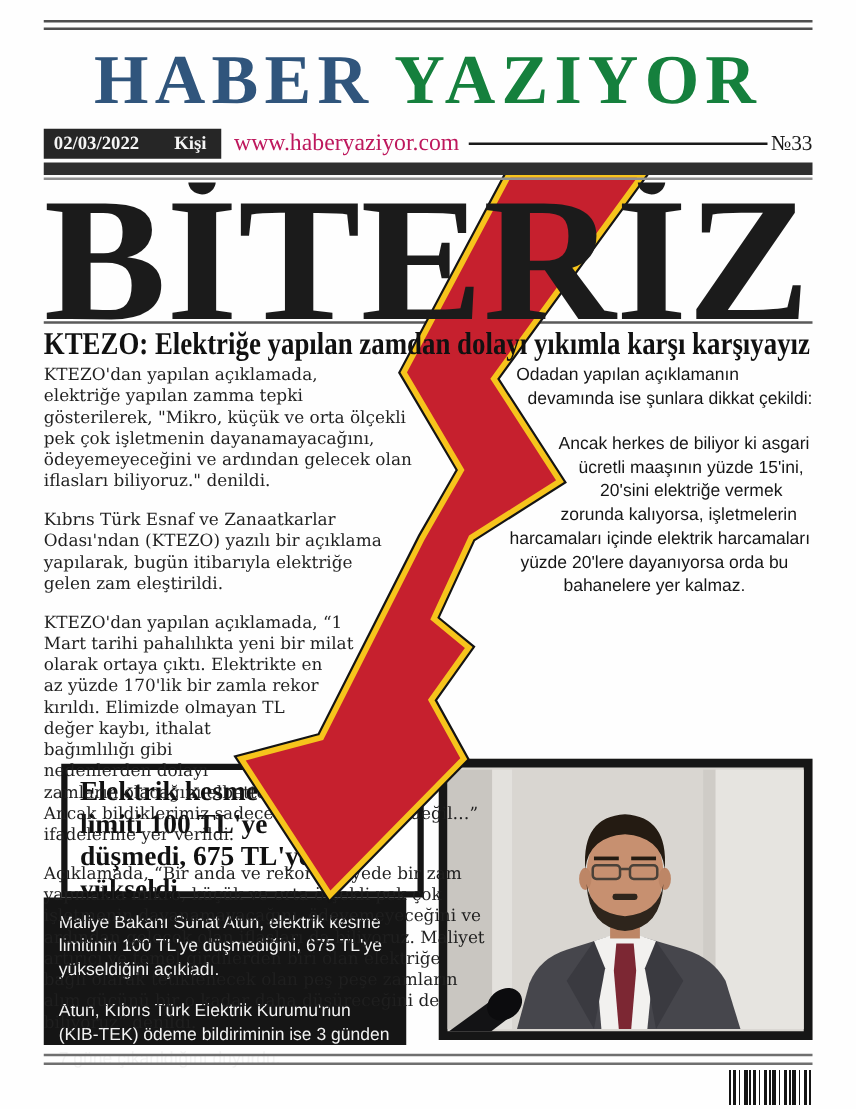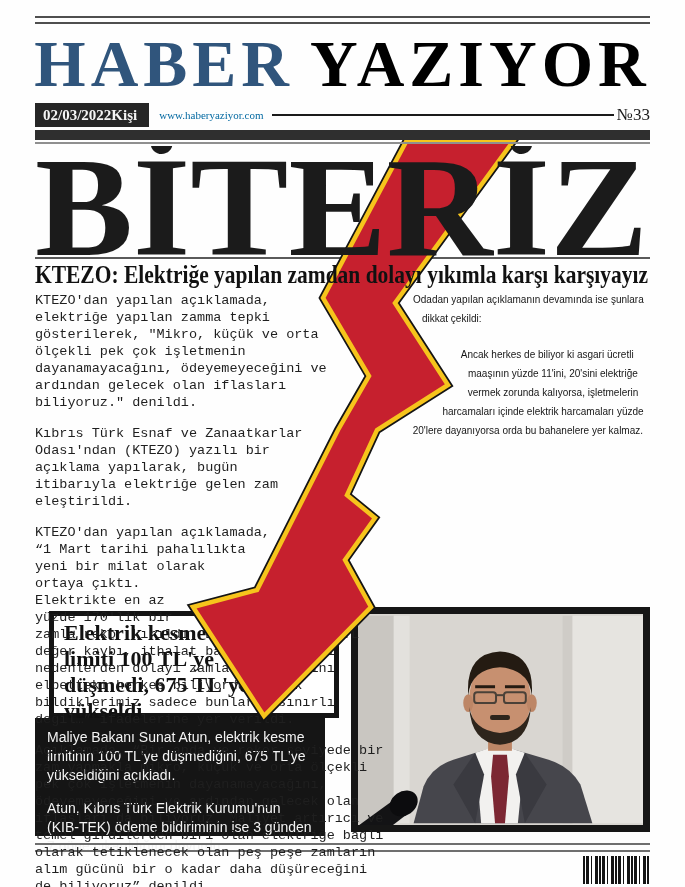--- a/index.html
+++ b/index.html
@@ -4,50 +4,50 @@
 <style>
   html,body{margin:0;padding:0;background:#ffffff;}
   .page{position:relative;width:685px;height:887px;background:#fefefe;overflow:hidden;
         font-family:"Liberation Serif","DejaVu Serif",serif;}
 
   
   .top-rule{position:absolute;left:35px;top:16px;width:615px;height:4px;
             border-top:2px solid #4f4f4f;border-bottom:2px solid #4f4f4f;}
   .masthead{position:absolute;left:0;top:26px;width:685px;height:76px;
             display:flex;align-items:center;justify-content:center;gap:16px;
-            font-weight:bold;font-size:66px;letter-spacing:5px;line-height:76px;}
+            font-weight:bold;font-size:56px;letter-spacing:5px;line-height:76px;}
   .masthead .part1{color:#30557C;}
-  .masthead .part2{color:#000000;}
+  .masthead .part2{color:#15803d;}
 
   .dateline{position:absolute;left:35px;top:103px;width:615px;height:24px;
             display:flex;align-items:center;}
   .date-box{background:#262626;color:#f5f5f5;height:24px;display:flex;align-items:center;
-            padding:0 12px 0 8px;font-weight:bold;font-size:15px;justify-content:space-between;}
-  .site{margin-left:10px;font-size:11px;color:#0369a1;}
+            padding:0 12px 0 8px;gap:28px;font-weight:bold;font-size:15px;justify-content:space-between;}
+  .site{margin-left:10px;font-size:19px;color:#be185d;}
   .date-rule{flex:1;height:2px;background:#1a1a1a;margin:0 3px 0 8px;}
   .issue{font-size:17px;color:#1a1a1a;}
 
   .head-bar{position:absolute;left:35px;top:130px;width:615px;height:10px;background:#2f2f2f;z-index:7;}
   .head-bar-line{position:absolute;left:35px;top:142px;width:615px;height:2px;background:#8f8f8f;z-index:7;}
 
   .headline-svg{position:absolute;left:35px;top:146px;z-index:6;}
   .headline-rule{position:absolute;left:35px;top:257px;width:615px;height:2px;background:#5a5a5a;z-index:1;}
   .subheadline-svg{position:absolute;left:35px;top:260px;z-index:6;}
 
   
   .col-left{position:absolute;left:35px;top:292px;width:355px;z-index:2;
             font-family:"DejaVu Serif","Liberation Serif",serif;font-size:13.5px;
             line-height:17px;color:#1f1f1f;}
   .col-left .wrapshape{float:right;width:355px;height:330px;
        shape-outside:polygon(291px 0px,355px 0px,355px 330px,150px 330px,158px 315px,222px 298px,303px 138px,334px 84px,288px 6px);
        shape-margin:6px;}
-  .col-left p{margin:0 0 14px 0;font-family:Liberation Mono, monospace;}
+  .col-left p{margin:0 0 14px 0;}
 
   .col-right{position:absolute;left:397px;top:290px;width:253px;z-index:2;
-             font-family:"Liberation Sans","DejaVu Sans",sans-serif;font-size:10px;
+             font-family:"Liberation Sans","DejaVu Sans",sans-serif;font-size:14px;
              line-height:19px;color:#161616;}
   .col-right .wrapshape{float:left;width:253px;height:330px;
        shape-outside:polygon(0px 0px,8px 0px,0px 13px,51px 95px,0px 127px);shape-margin:8px;}
   .col-right p{margin:0;}
   .col-right p.gap{margin-top:17px;}
   .col-right p.center{text-align:center;}
 
   
   .white-box{position:absolute;left:49px;top:611px;width:290px;height:107px;
              border:5px solid #141414;background:#fff;box-sizing:border-box;z-index:1;}
@@ -111,21 +111,21 @@
     <div class="wrapshape"></div>
     <p>KTEZO'dan yapılan açıklamada, elektriğe yapılan zamma tepki gösterilerek, "Mikro, küçük ve orta ölçekli pek çok işletmenin dayanamayacağını, ödeyemeyeceğini ve ardından gelecek olan iflasları biliyoruz." denildi.</p>
     <p>Kıbrıs Türk Esnaf ve Zanaatkarlar Odası'ndan (KTEZO) yazılı bir açıklama yapılarak, bugün itibarıyla elektriğe gelen zam eleştirildi.</p>
     <p>KTEZO'dan yapılan açıklamada, “1 Mart tarihi pahalılıkta yeni bir milat olarak ortaya çıktı. Elektrikte en az yüzde 170'lik bir zamla rekor kırıldı. Elimizde olmayan TL değer kaybı, ithalat bağımlılığı gibi nedenlerden dolayı zamların olacağını elbetteki herkes biliyordu. Ancak bildiklerimiz sadece bunlarla sınırlı değil…” ifadelerine yer verildi.</p>
     <p>Açıklamada, “Bir anda ve rekor seviyede bir zam yapmakla mikro, küçük ve orta ölçekli pek çok işletmenin dayanamayacağını, ödeyemeyeceğini ve ardından gelecek olan iflasları da biliyoruz. Maliyet artırıcı ve temel girdilerden biri olan elektriğe bağlı olarak tetiklenecek olan peş peşe zamların alım gücünü bir o kadar daha düşüreceğini de biliyoruz” denildi.</p>
   </div>
 
   <div class="col-right">
     <div class="wrapshape"></div>
     <p>Odadan yapılan açıklamanın devamında ise şunlara dikkat çekildi:</p>
-    <p class="center gap">Ancak herkes de biliyor ki asgari ücretli maaşının yüzde 11'ini, 20'sini elektriğe vermek zorunda kalıyorsa, işletmelerin harcamaları içinde elektrik harcamaları yüzde 20'lere dayanıyorsa orda bu bahanelere yer kalmaz.</p>
+    <p class="center gap">Ancak herkes de biliyor ki asgari ücretli maaşının yüzde 15'ini, 20'sini elektriğe vermek zorunda kalıyorsa, işletmelerin harcamaları içinde elektrik harcamaları yüzde 20'lere dayanıyorsa orda bu bahanelere yer kalmaz.</p>
   </div>
 
   <div class="white-box">
     <h2>Elektrik kesme
 limiti 100 TL'ye
 düşmedi, 675 TL'ye
 yükseldi</h2>
   </div>
 
   <div class="black-box">

